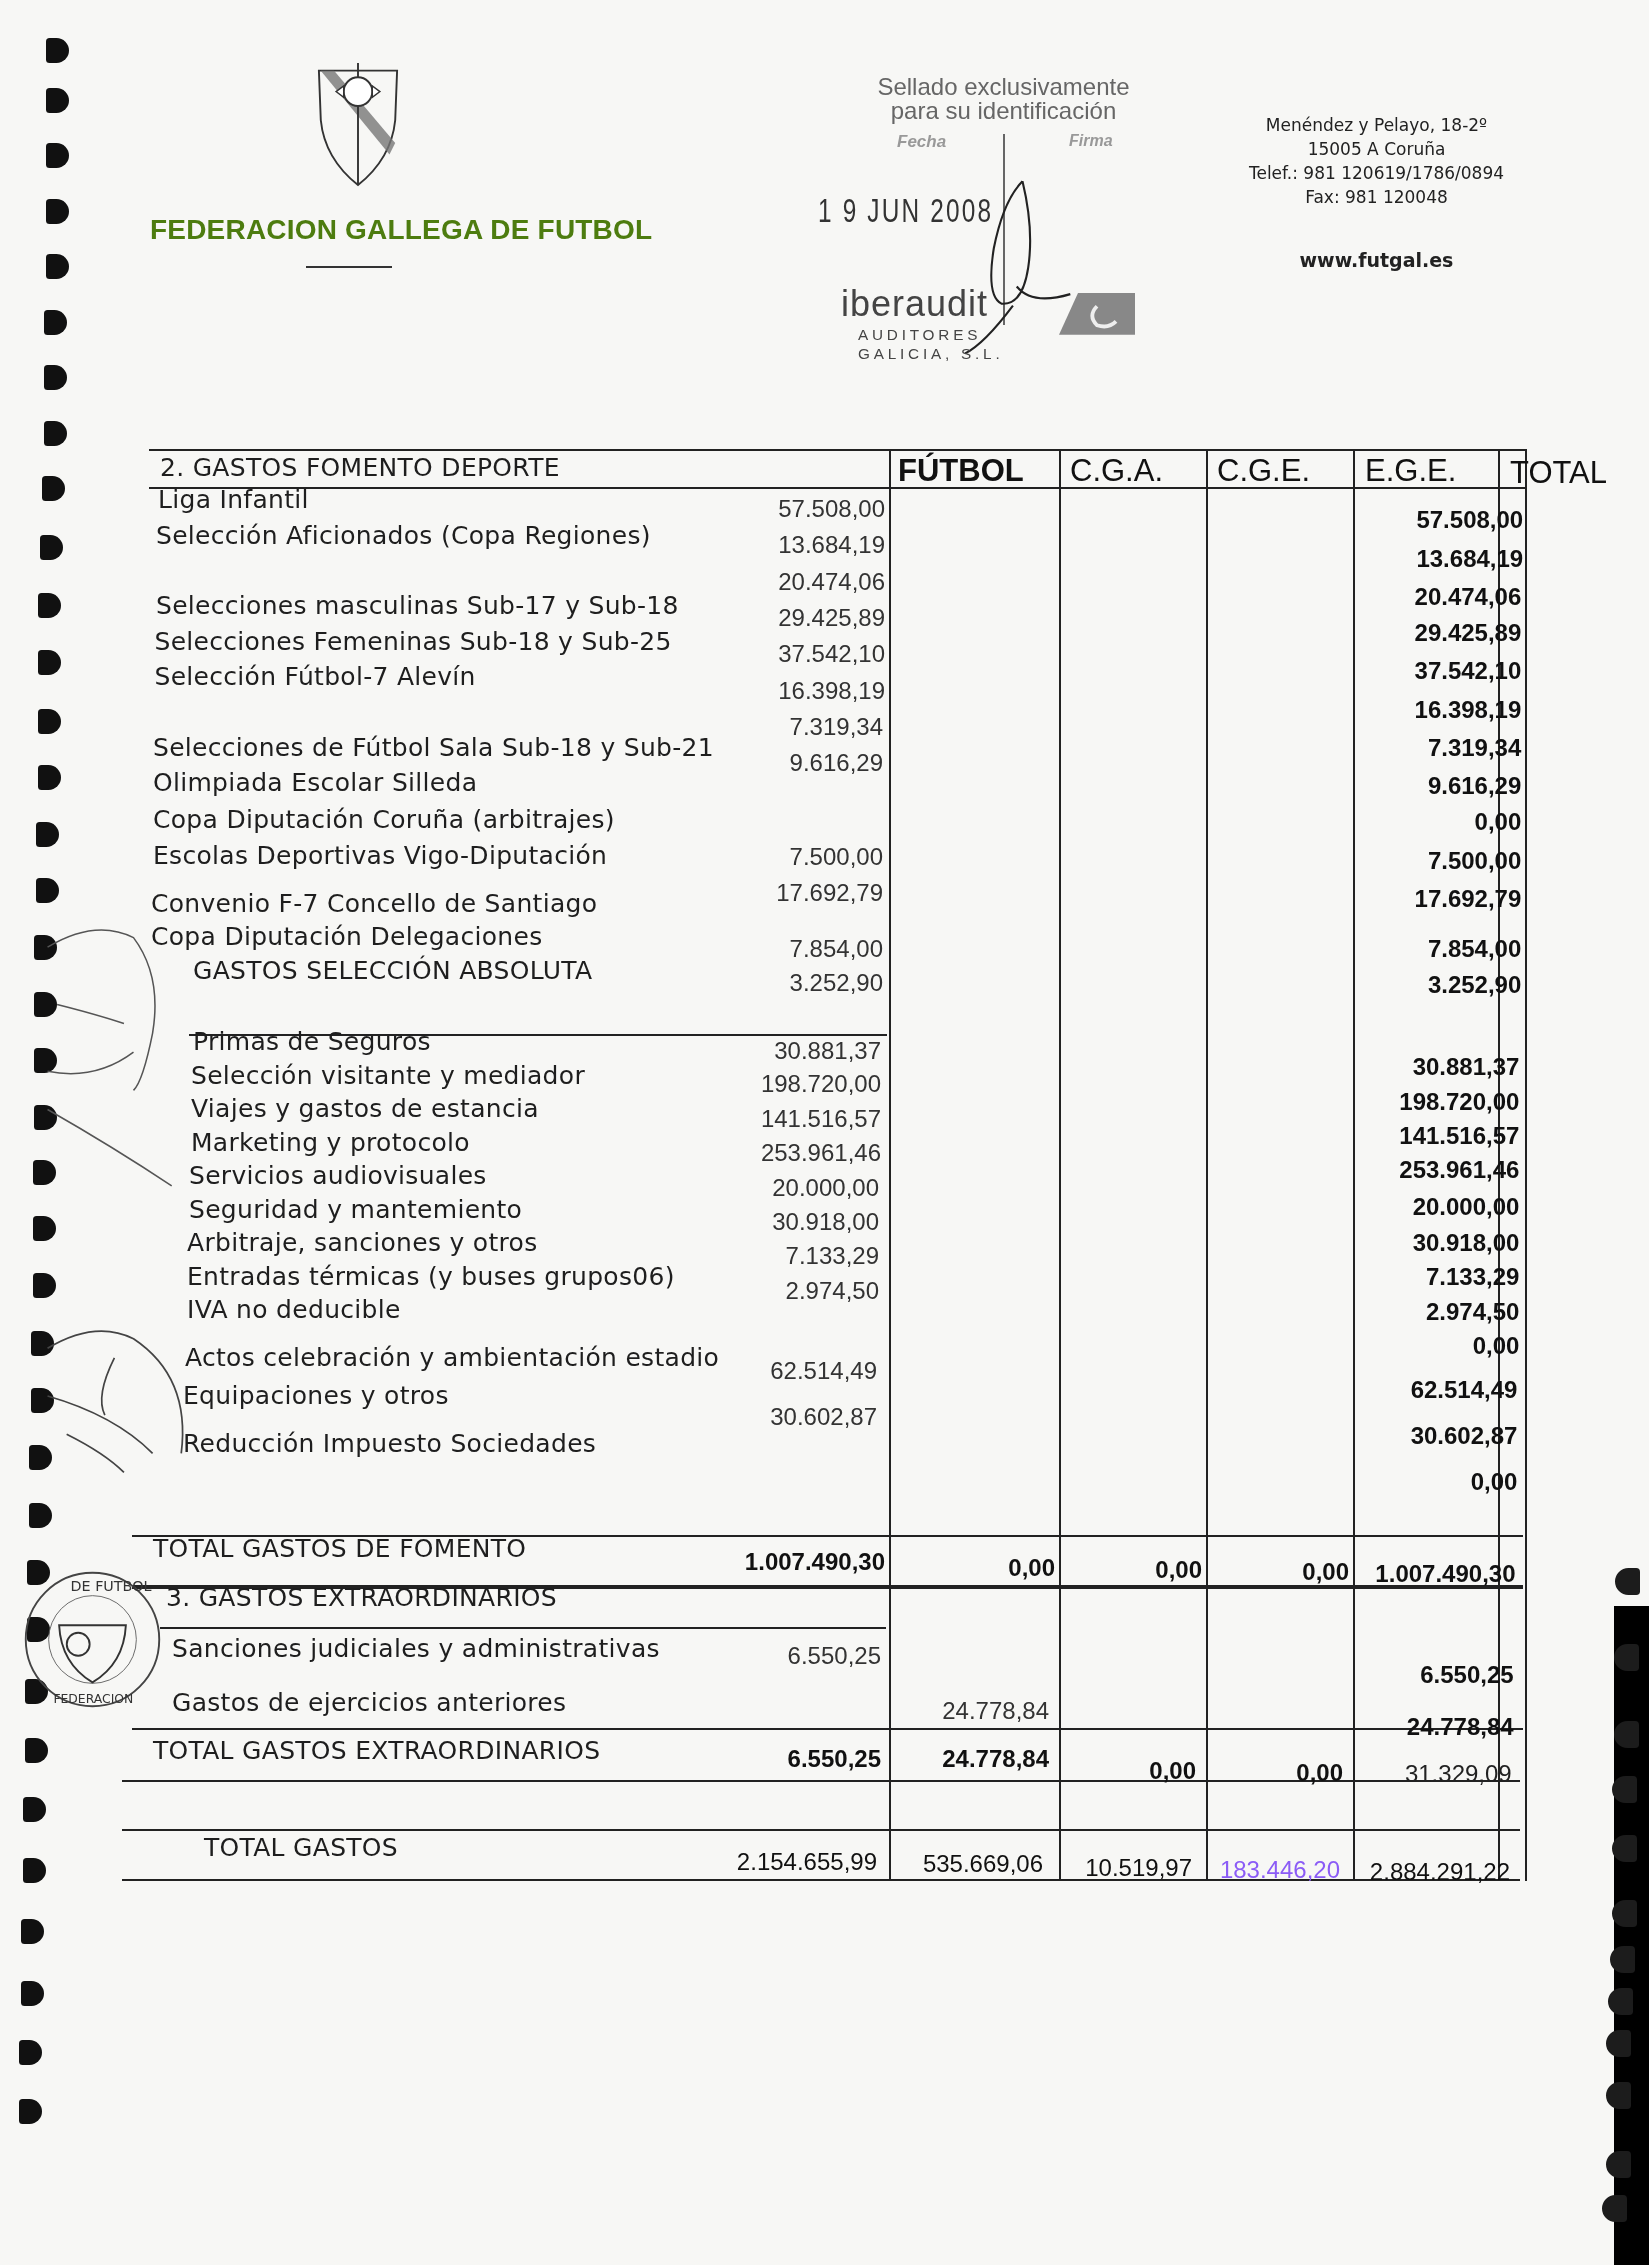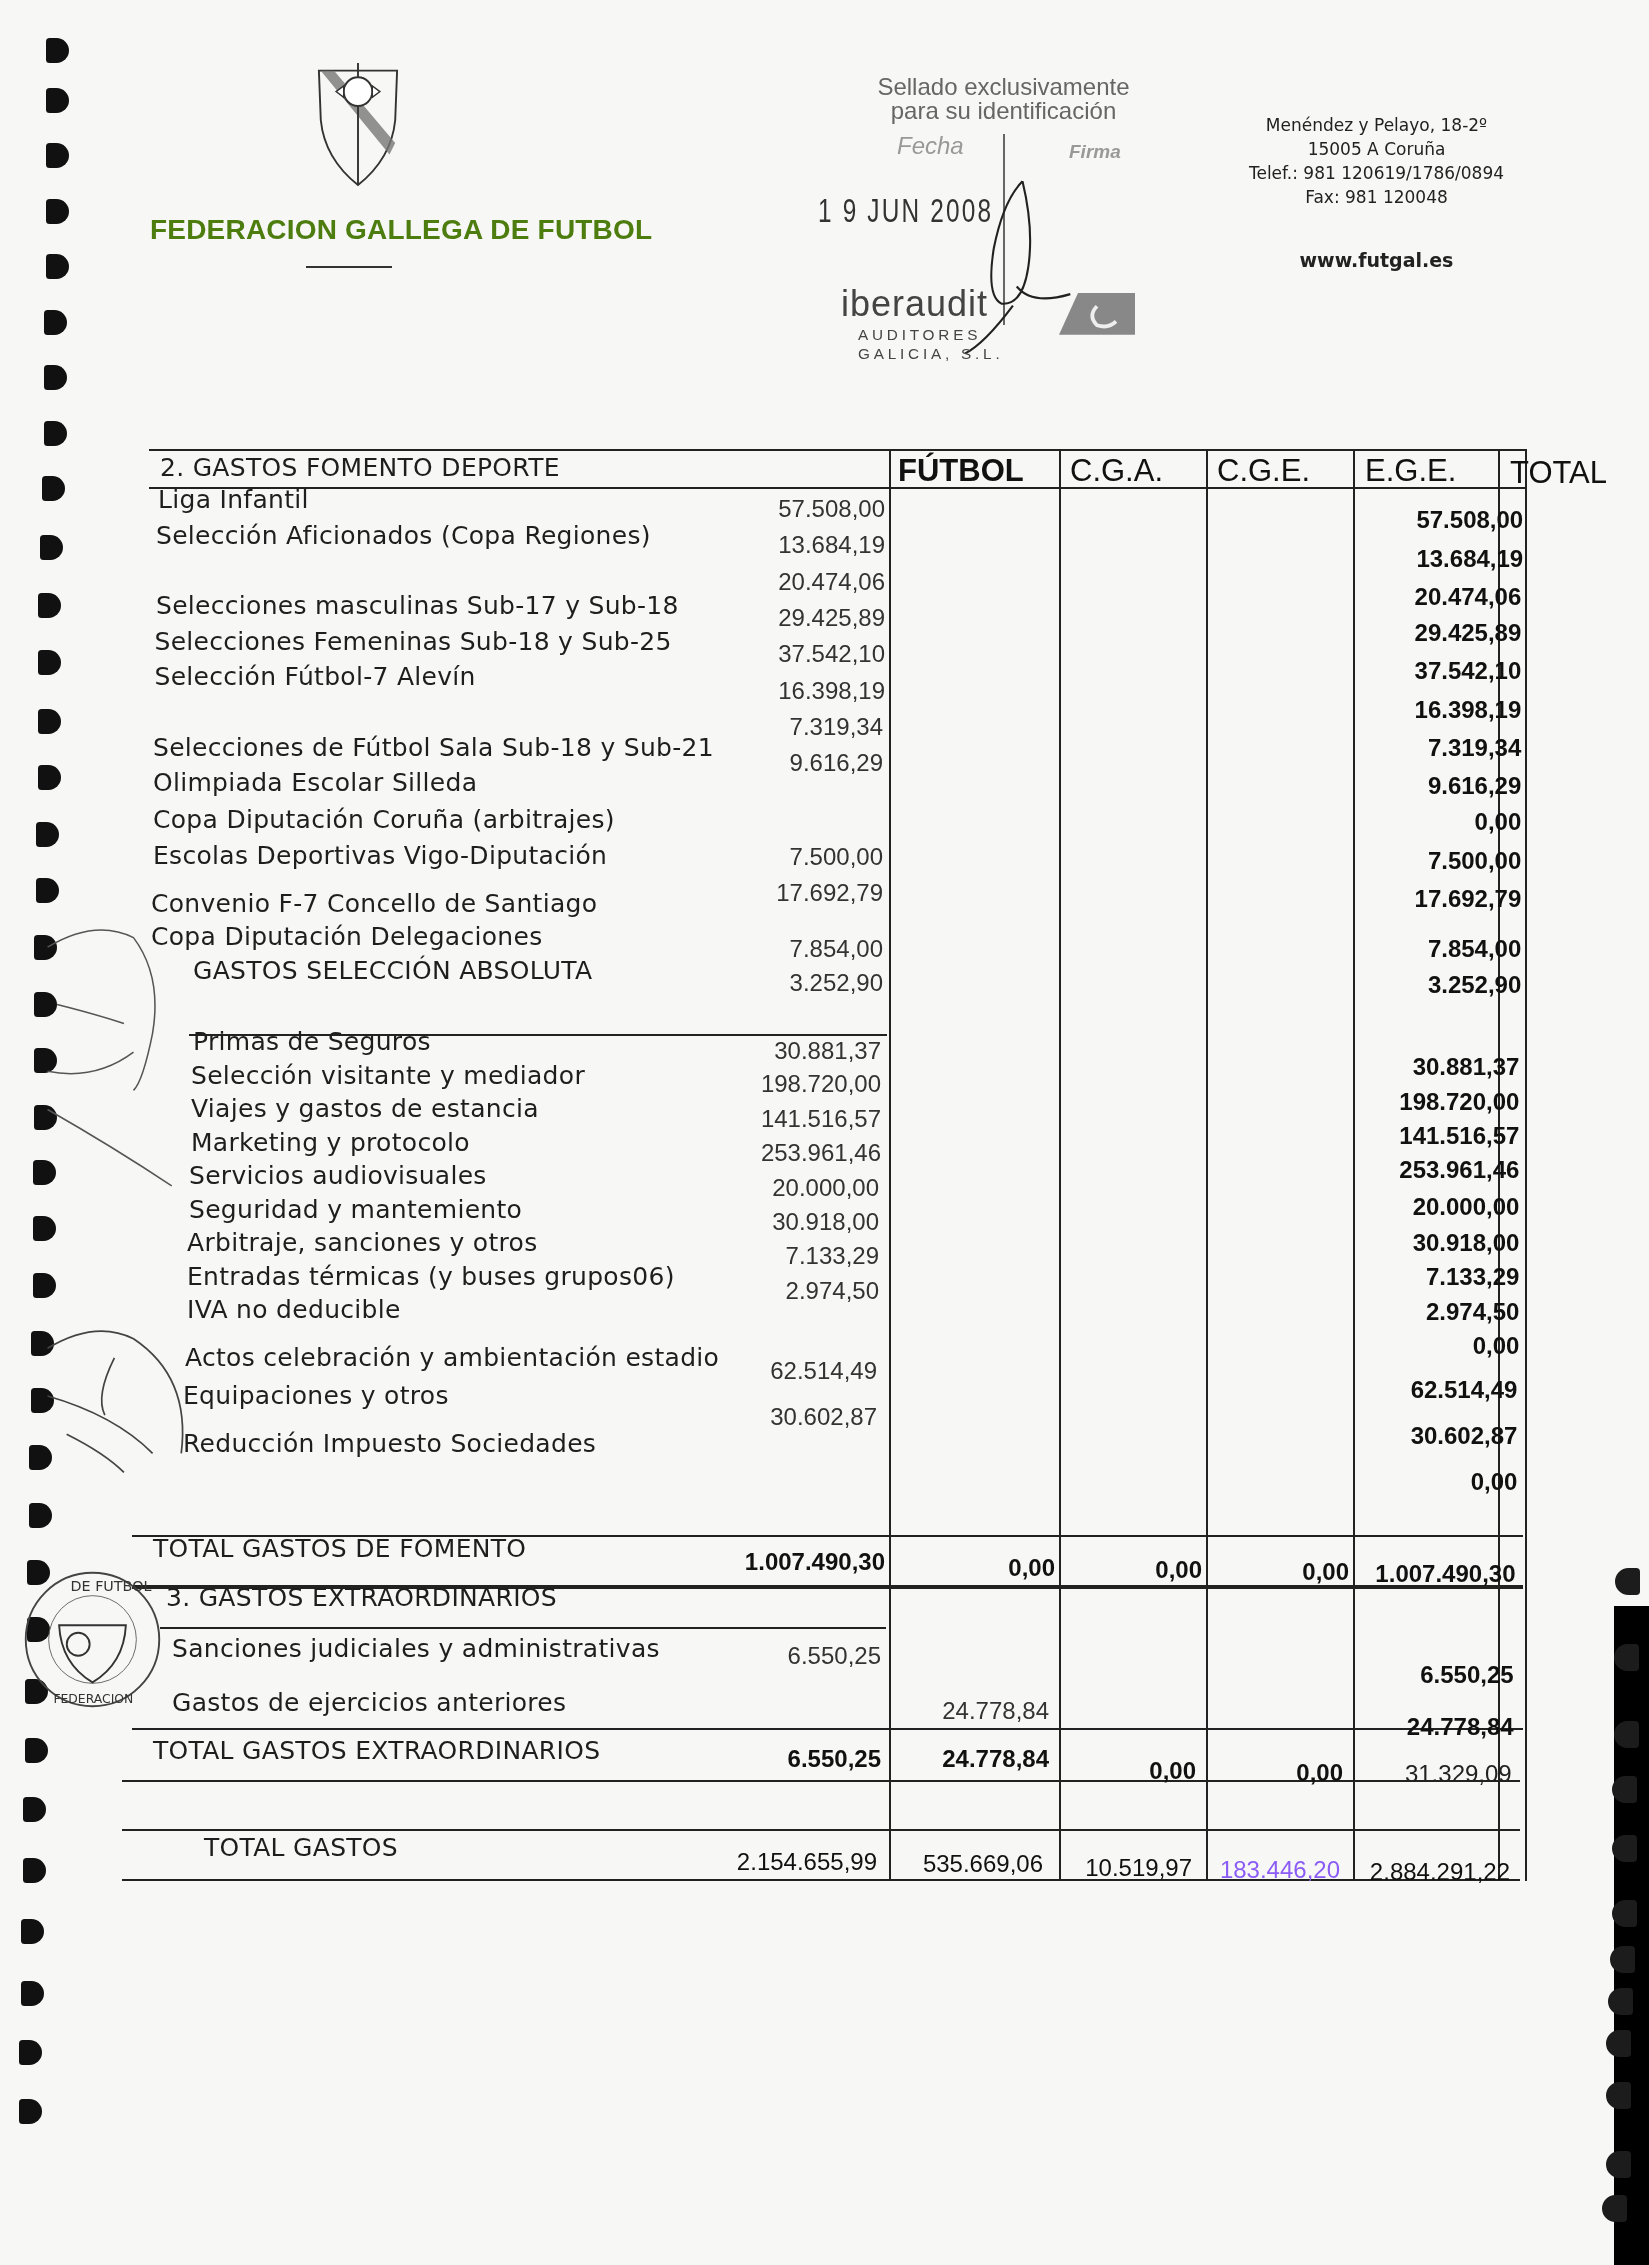--- a/index.html
+++ b/index.html
@@ -14,22 +14,22 @@
   .hole { position: absolute; width: 23px; height: 25px; background: #111; border-radius: 3.8px 13.4px 13.4px 3.8px; }
   .hole-r { position: absolute; width: 25px; height: 27px; background: #1c1c1c; border-radius: 13.4px 3.8px 3.8px 13.4px; }
   .right-strip { position: absolute; left: 1614px; top: 1606px; width: 36px; height: 660px; background: #000; }
 
   
   .crest { left: 315px; top: 63px; width: 86px; height: 124px; }
   .org-name { left: 150px; top: 214px; font-family: "Liberation Sans", sans-serif; font-weight: bold; font-size: 28px; letter-spacing: 0.2px; color: #4d7c0f; }
   .org-rule { left: 306px; top: 266px; width: 86px; height: 1.9px; background: #333; }
 
   .stamp-title { left: 860px; top: 75px; width: 287px; text-align: center; font-family: "Liberation Sans", sans-serif; font-size: 24px; line-height: 24px; color: #666; }
-  .stamp-fecha { left: 897px; top: 132px; font-family: "Liberation Sans", sans-serif; font-style: italic; font-weight: normal; font-size: 24px; color: #999; }
-  .stamp-firma { left: 1069px; top: 141px; font-family: "Liberation Sans", sans-serif; font-style: italic; font-weight: bold; font-size: 19px; color: #999; }
+  .stamp-fecha { left: 897px; top: 132px; font-family: "Liberation Sans", sans-serif; font-style: italic; font-weight: bold; font-size: 17px; color: #999; }
+  .stamp-firma { left: 1069px; top: 132px; font-family: "Liberation Sans", sans-serif; font-style: italic; font-weight: bold; font-size: 16px; color: #999; }
   .stamp-divider { left: 1003px; top: 134px; width: 1.9px; height: 191px; background: #666; }
   .stamp-date { left: 818px; top: 193px; font-family: "Liberation Sans Narrow", "Liberation Sans", sans-serif; font-size: 32.5px; letter-spacing: 2.9px; color: #333; transform: scaleX(0.75); transform-origin: left; }
   .stamp-brand { left: 841px; top: 283px; font-family: "Liberation Sans", sans-serif; font-size: 36px; letter-spacing: 1px; color: #444; }
   .stamp-sub { left: 858px; top: 325px; font-family: "Liberation Sans", sans-serif; font-size: 15.3px; letter-spacing: 3.8px; line-height: 19px; color: #444; }
   .stamp-logo { left: 1059px; top: 287px; width: 76px; height: 48px; }
   .signature { left: 946px; top: 143px; width: 153px; height: 220px; }
 
   .address { left: 1214px; top: 113px; width: 325px; text-align: center; font-family: "DejaVu Sans", sans-serif; font-size: 17px; line-height: 24px; color: #222; }
   .address .web { font-weight: bold; font-size: 19px; margin-top: 39px; }
 

